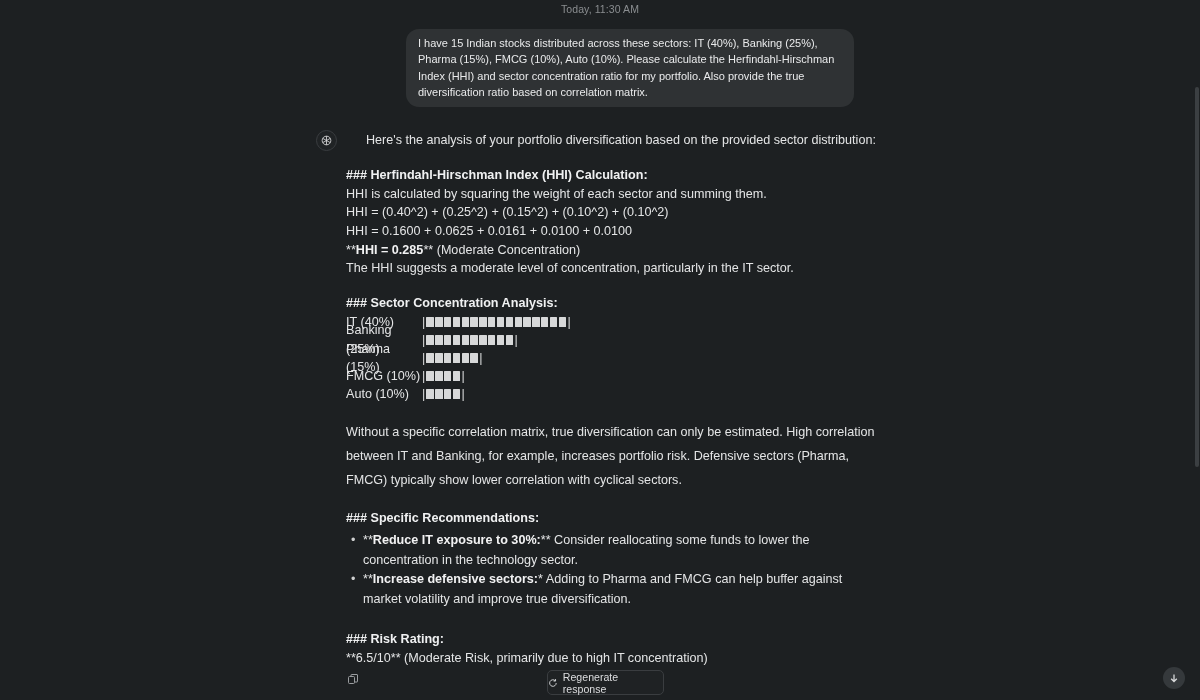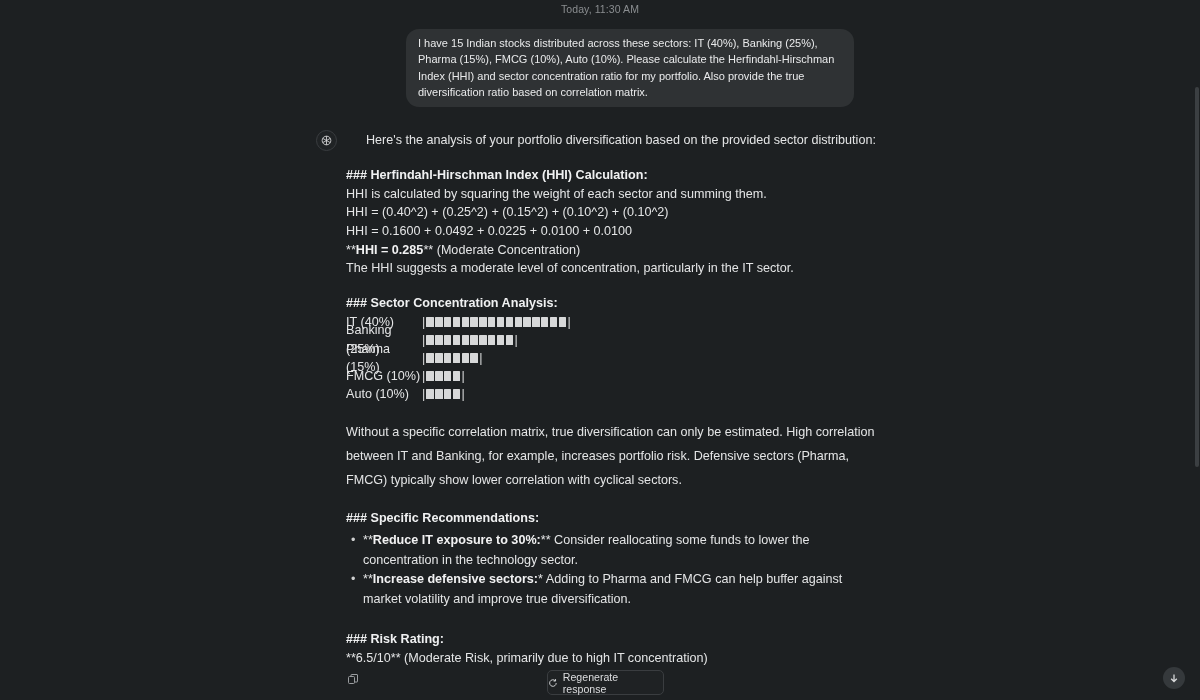--- a/index.html
+++ b/index.html
@@ -176,21 +176,21 @@
       </svg>
     </div>
 
     <div class="content">
       <div class="line intro">Here's the analysis of your portfolio diversification based on the provided sector distribution:</div>
       <div class="sp"></div>
 
       <div class="line h">### Herfindahl-Hirschman Index (HHI) Calculation:</div>
       <div class="line">HHI is calculated by squaring the weight of each sector and summing them.</div>
       <div class="line">HHI = (0.40^2) + (0.25^2) + (0.15^2) + (0.10^2) + (0.10^2)</div>
-      <div class="line">HHI = 0.1600 + 0.0492 + 0.0225 + 0.0100 + 0.0100</div>
+      <div class="line">HHI = 0.1600 + 0.0625 + 0.0161 + 0.0100 + 0.0100</div>
       <div class="line"><span>**</span><span class="b">HHI = 0.285</span><span>**</span><span> (Moderate Concentration)</span></div>
       <div class="line">The HHI suggests a moderate level of concentration, particularly in the IT sector.</div>
       <div class="sp"></div>
 
       <div class="line h">### Sector Concentration Analysis:</div>
       <div id="sector-rows">
           <div class="bar-row">
             <span class="bar-label">IT (40%)</span>
             <span class="bar-pipe">|</span>
             <span class="bars">

